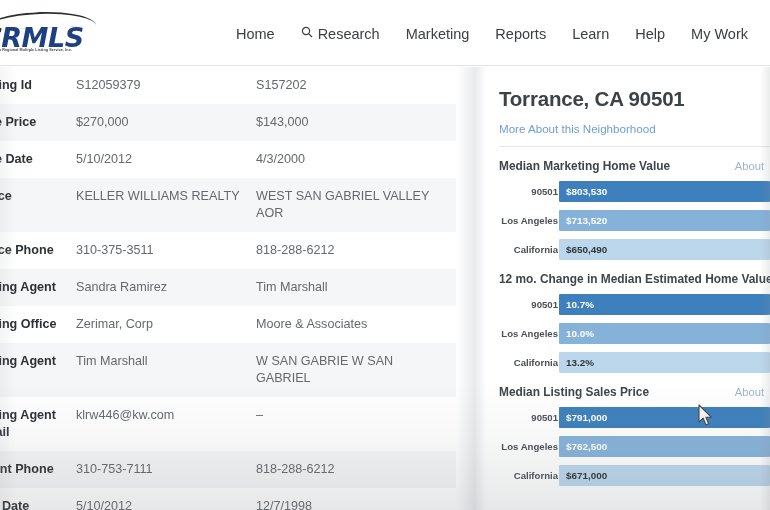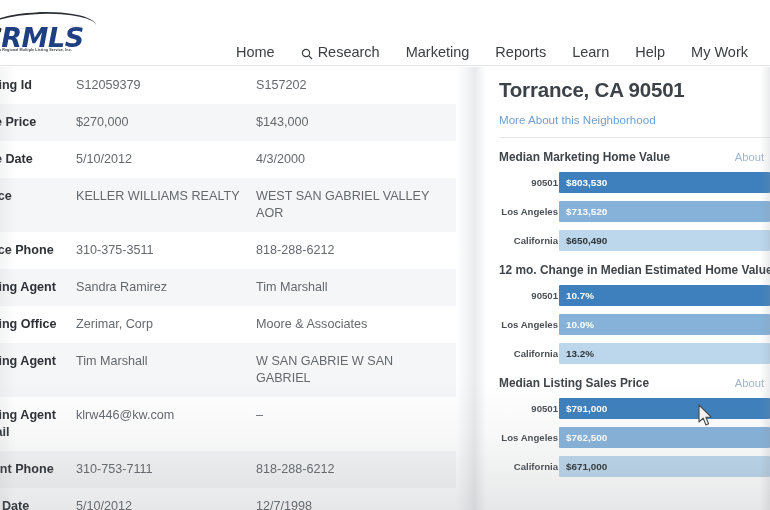--- a/index.html
+++ b/index.html
@@ -75,24 +75,23 @@
     display: flex;
     align-items: center;
     gap: 26px;
   }
   .nav-item {
     font-size: 14.5px;
     color: #3c4043;
     white-space: nowrap;
     cursor: pointer;
     display: flex;
-    align-items: flex-end;
+    align-items: flex-start;
     gap: 5px;
     font-family: "Liberation Sans", sans-serif;
-    margin-top: 18px;
   }
   .nav-item svg { display: block; }
 
   
   #table-panel {
     position: absolute;
     left: 0;
     top: 67px;
     width: 456px;
     height: 443px;
@@ -134,21 +133,21 @@
     width: 30px;
     height: 443px;
     background: linear-gradient(to right, #ffffff 0%, #f3f4f6 35%, #e8eaec 62%, #f7f8f9 88%, #ffffff 100%);
     z-index: 6;
   }
 
   
   #stats-panel {
     position: absolute;
     left: 486px;
-    top: 58px;
+    top: 67px;
     width: 284px;
     height: 443px;
     background: #ffffff;
     overflow: hidden;
     padding-left: 13px;
   }
 
   #neighborhood-title {
     margin-top: 20px;
     font-size: 20.5px;

